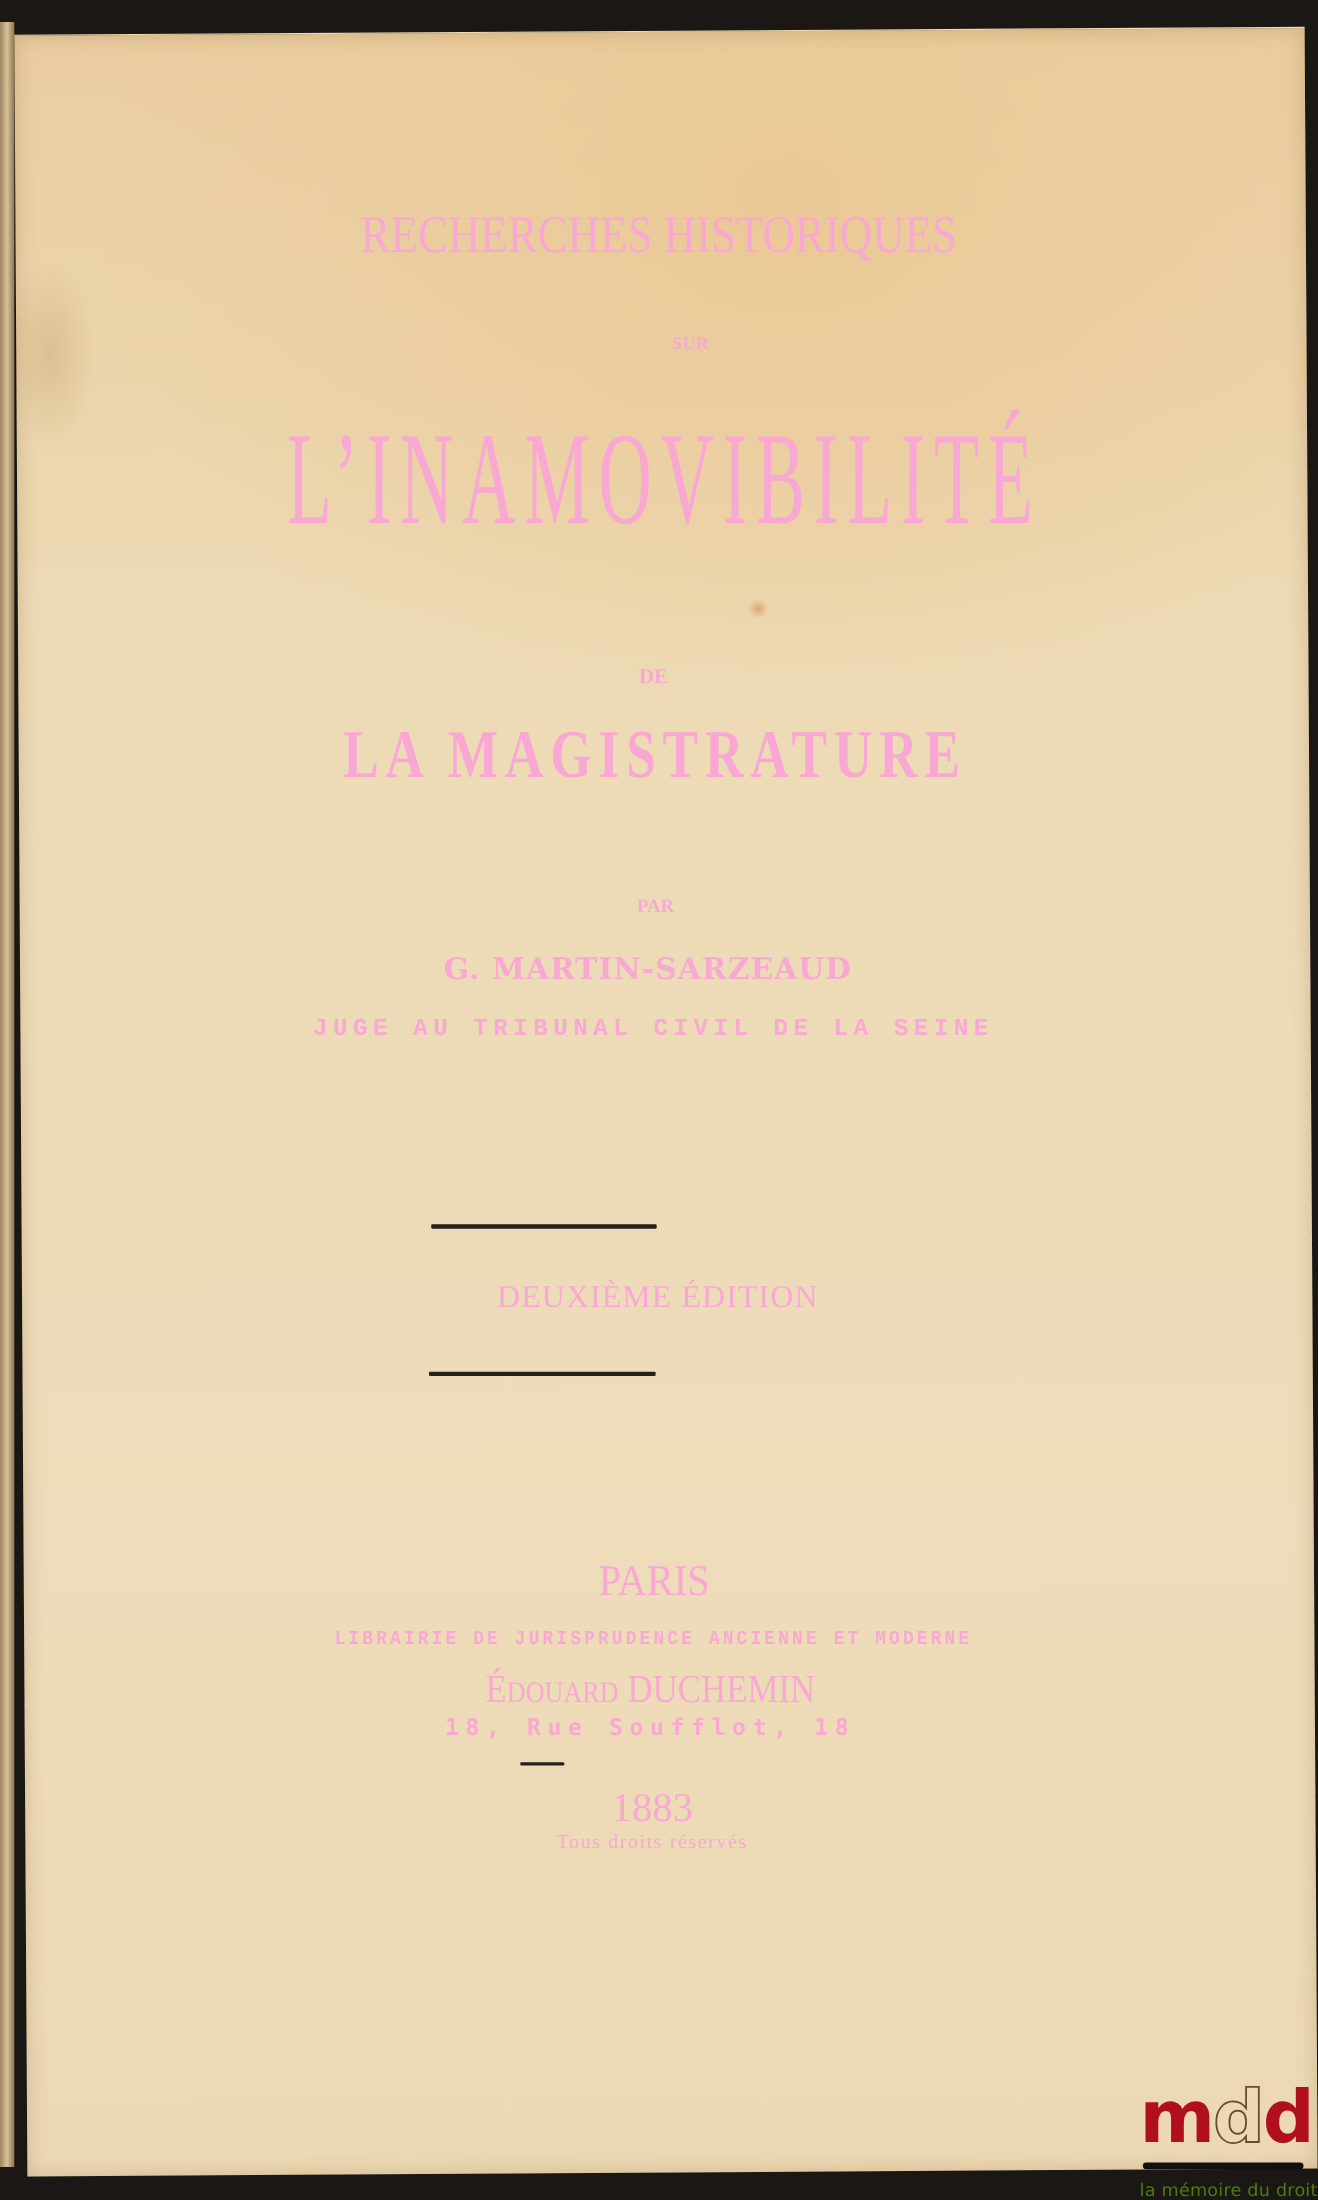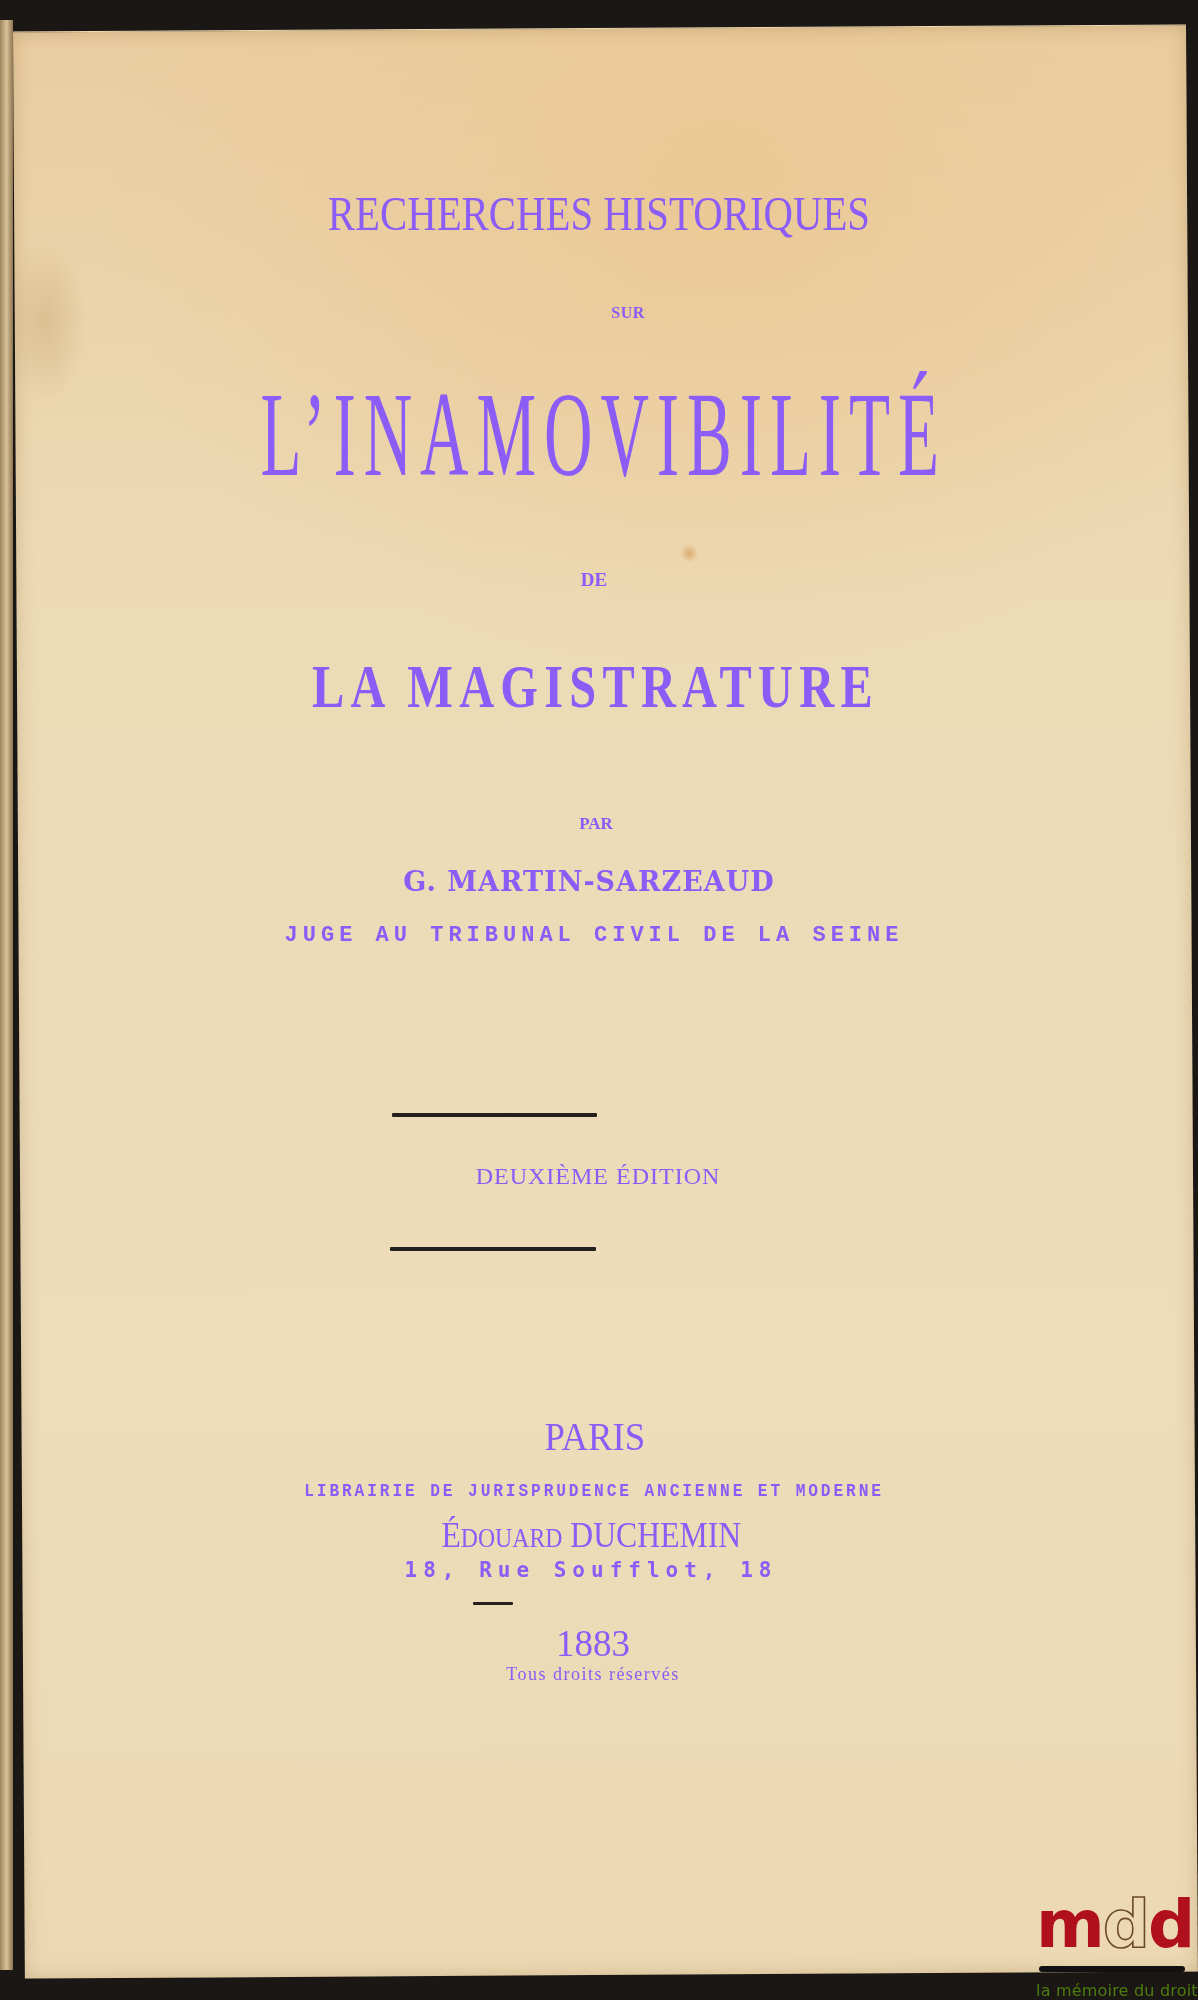--- a/index.html
+++ b/index.html
@@ -17,44 +17,44 @@
     background:
       radial-gradient(ellipse 60px 120px at 30px 290px, rgba(170,130,70,0.25), rgba(0,0,0,0) 70%),
       radial-gradient(circle 10px at 673px 525px, rgba(205,135,60,0.55), rgba(0,0,0,0) 90%),
       radial-gradient(ellipse 900px 700px at 60% 8%, #ebc996 0%, rgba(235,201,150,0) 70%),
       linear-gradient(180deg, #e9cda0 0%, #eddbb6 30%, #eedcba 70%, #ecd9b3 100%);
     box-shadow: inset 0 0 18px rgba(120,80,30,0.25);
     border-top: 1px solid #f1dcb2;
     transform: rotate(-0.35deg);
     transform-origin: 50% 0;
   }
-  .line { position: absolute; left: 0; width: 1198px; text-align: center; color: #8b5cf6; white-space: nowrap; }
+  .line { position: absolute; left: 0; width: 1198px; text-align: center; color: #f9a8d4; white-space: nowrap; }
   .cond { display: inline-block; transform-origin: center; }
 
   .t-recherches { top: 186px; }
   .t-recherches .cond { font-size: 48px; transform: scaleX(0.85); letter-spacing: 0px; }
   .t-sur { top: 304px; padding-left: 29px; }
   .t-sur .cond { font-size: 16px; font-weight: bold; letter-spacing: 0.5px; }
   .t-inamov { top: 375px; left: -9px; }
   .t-inamov .cond { font-size: 120px; transform: scaleX(0.56); letter-spacing: 14px; line-height: 1; }
   .t-de { top: 569px; left: -5px; }
-  .t-de .cond { font-size: 19px; font-weight: bold; }
+  .t-de .cond { font-size: 19px; font-weight: bold; margin-top: 36px; }
   .t-magis { top: 655px; left: -4px; }
   .t-magis .cond { font-size: 62px; font-weight: bold; transform: scaleX(0.78); letter-spacing: 8px; line-height: 1; }
   .t-par { top: 814px; left: -3px; }
   .t-par .cond { font-size: 17px; font-weight: bold; }
   .t-author { top: 866px; left: -10px; }
   .t-author .cond { font-family: "DejaVu Serif", serif; font-size: 27px; font-weight: bold; letter-spacing: 1px; }
   .t-juge { top: 923px; left: -5px; }
   .t-juge .cond { font-family: "Liberation Mono", monospace; font-size: 22px; font-weight: bold; letter-spacing: 5px; }
   .rule { position: absolute; height: 4px; background: #24211c; border-radius: 1px; }
   .rule1 { left: 392px; top: 1113px; width: 205px; }
   .rule2 { left: 390px; top: 1247px; width: 206px; }
   .t-edition { top: 1163px; left: -1px; }
-  .t-edition .cond { font-size: 24px; letter-spacing: 1px; }
+  .t-edition .cond { font-size: 29px; letter-spacing: 1px; }
   .t-paris { top: 1413px; left: -4px; }
   .t-paris .cond { font-size: 40px; transform: scaleX(0.92); }
   .t-librairie { top: 1481px; left: -5px; }
   .t-librairie .cond { font-family: "Liberation Mono", monospace; font-size: 18px; font-weight: bold; letter-spacing: 3.2px; transform: scaleX(0.9); }
   .t-duchemin { top: 1514px; left: -8px; }
   .t-duchemin .cond { font-size: 36px; transform: scaleX(0.88); }
   .t-duchemin .sc { font-size: 27px; }
   .t-address { top: 1558px; left: -8px; }
   .t-address .cond { font-family: "DejaVu Sans Mono", monospace; font-size: 21px; font-weight: bold; letter-spacing: 6px; }
   .rule3 { left: 473px; top: 1602px; width: 40px; height: 3px; }

